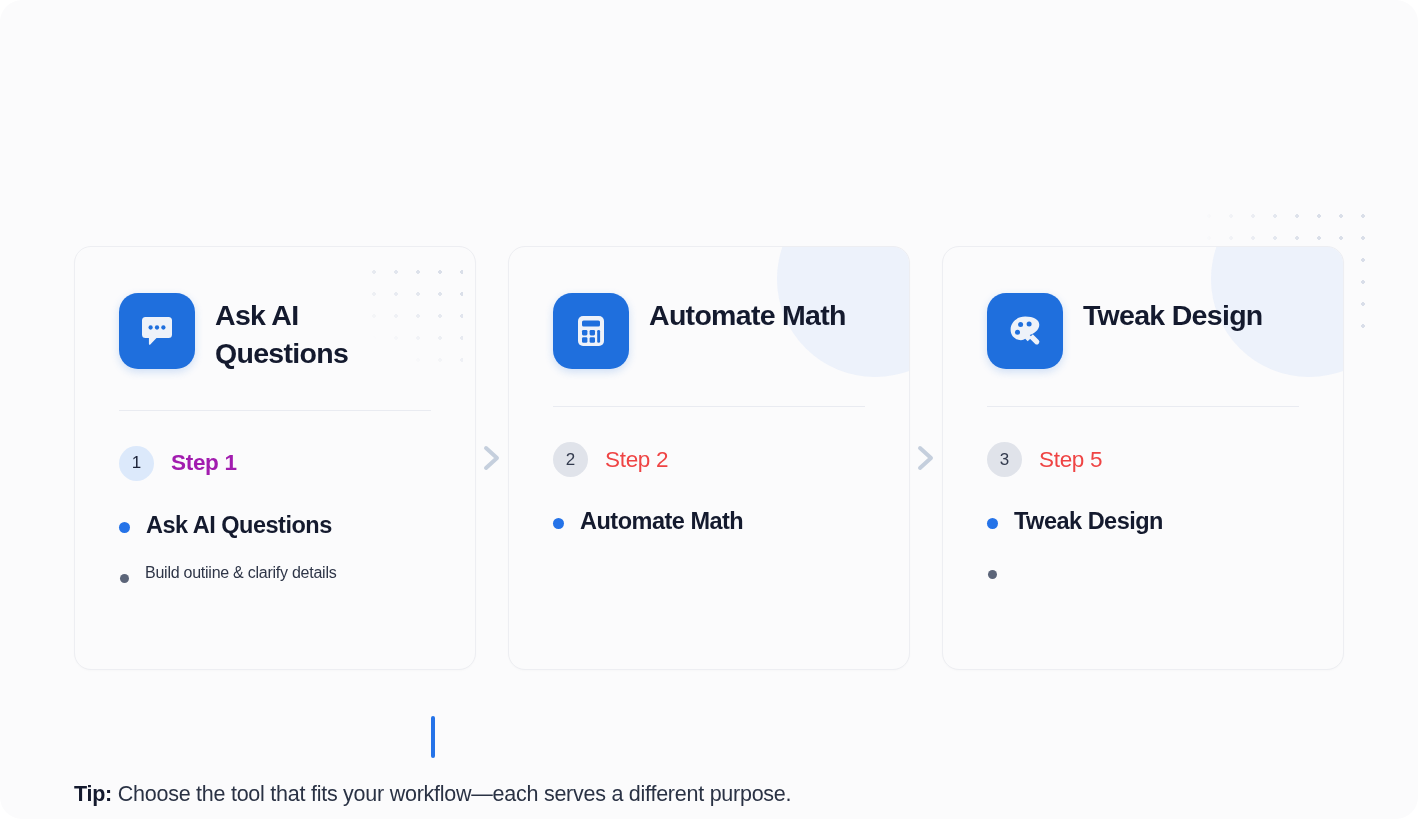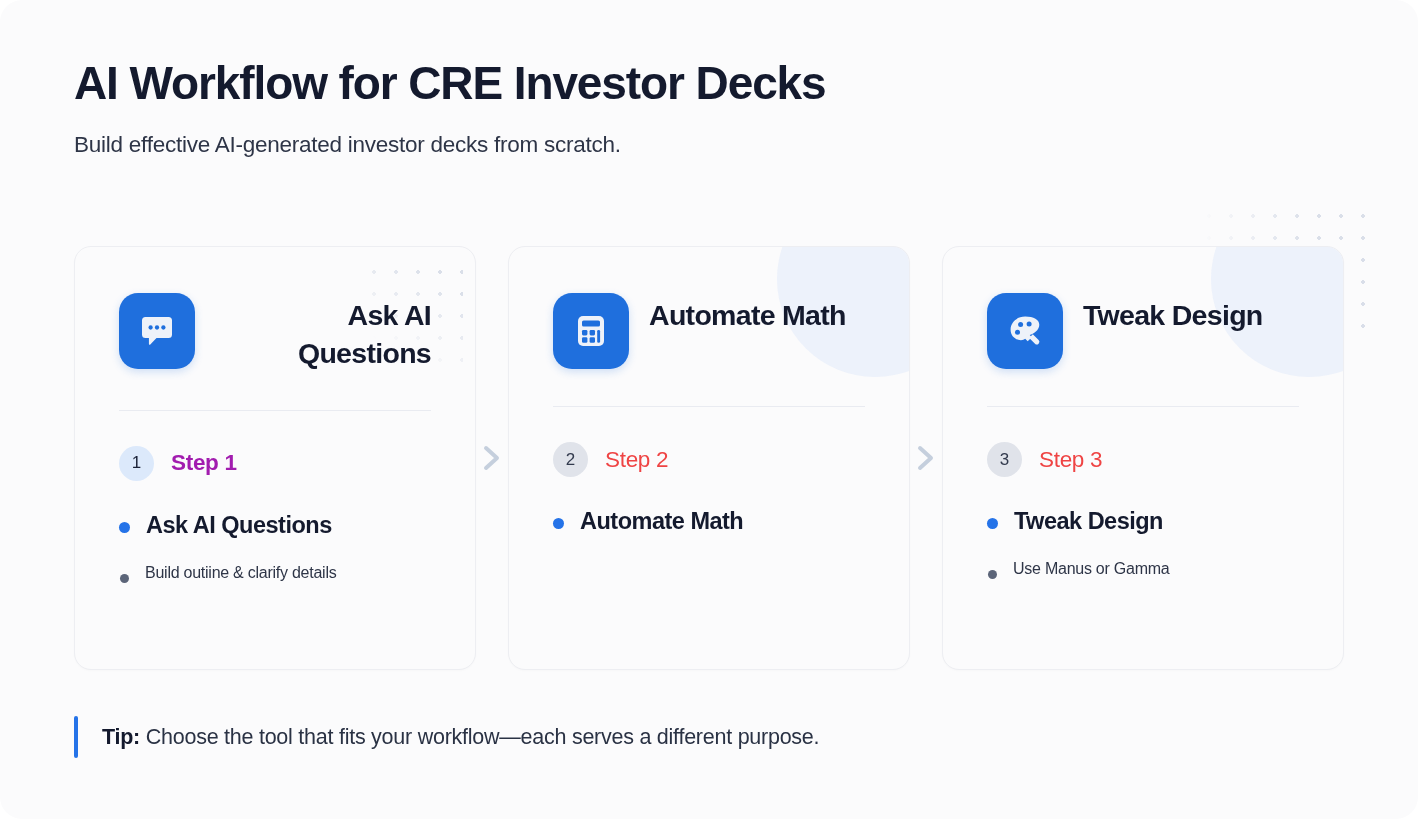--- a/index.html
+++ b/index.html
@@ -51,21 +51,20 @@
     letter-spacing:-0.25px;
   }
 
   
   .steps {
     position:absolute;
     top:246px; left:74px;
     width:1270px; height:424px;
     display:flex;
     align-items:stretch;
-    text-align:right;
   }
 
   .card {
     position:relative;
     flex:0 0 402px;
     background:#fbfbfc;
     border:1px solid #edeef2;
     border-radius:17px;
     padding:46px 44px 0 44px;
     overflow:hidden;
@@ -169,45 +168,41 @@
   .chev {
     flex:1 1 auto;
     display:flex; align-items:center; justify-content:center;
   }
   .chev svg { display:block; }
 
   
   .tip {
     position:absolute;
     left:74px; top:716px;
-    display:flex; align-items:center; gap:24px;
+    display:flex; align-items:center; gap:24px;flex-direction:column;
   }
   .tip-bar {
     width:4px; height:42px;
     border-radius:3px;
     background:#2573e8;
   }
   .tip-text {
     font-size:21.5px;
     color:#2a3244;
     letter-spacing:-0.25px;
   }
   .tip-text b { color:#141a2e; font-weight:700; }
 </style>
 </head>
 <body>
 
 <div id="page">
 
   <div class="dotfield bg-right"></div>
 
-  <div class="header">
-    <h1 class="page-title">AI Workflow for CRE Investor Decks</h1>
-    <p class="page-subtitle">Build effective AI-generated investor decks from scratch.</p>
-  </div>
 
   <div class="steps">
 
     <div class="card">
       <div class="card-dots"></div>
 
       <div class="card-head">
         <div class="app-icon">
           <svg width="44" height="44" viewBox="0 0 44 44">
             <path d="M7 11.5a3.5 3.5 0 0 1 3.5-3.5h23a3.5 3.5 0 0 1 3.5 3.5v14a3.5 3.5 0 0 1-3.5 3.5H21.5l-6.2 6.6a.8.8 0 0 1-1.38-.55V29H10.5A3.5 3.5 0 0 1 7 25.5z" fill="#eef2f9"></path>
@@ -296,31 +291,30 @@
             <path d="M26.2 28.9l5.8 5.8a2.5 2.5 0 0 0 3.6-3.6l-5.8-5.8z" fill="#eef2f9"></path>
           </svg>
         </div>
         <div class="card-title">Tweak Design</div>
       </div>
 
       <div class="divider"></div>
 
       <div class="step-row">
         <div class="step-badge">3</div>
-        <div class="step-label">Step 3</div>
+        <div class="step-label">Step 5</div>
       </div>
 
       <div class="bullets">
         <div class="bullet">
           <span class="dot primary"></span>
           <span class="bullet-primary-text">Tweak Design</span>
         </div>
         <div class="bullet">
           <span class="dot secondary"></span>
-          <span class="bullet-secondary-text">Use Manus or Gamma</span>
         </div>
       </div>
     </div>
 
   </div>
 
   <div class="tip">
     <div class="tip-bar"></div>
     <div class="tip-text">
       <b>Tip:</b>

